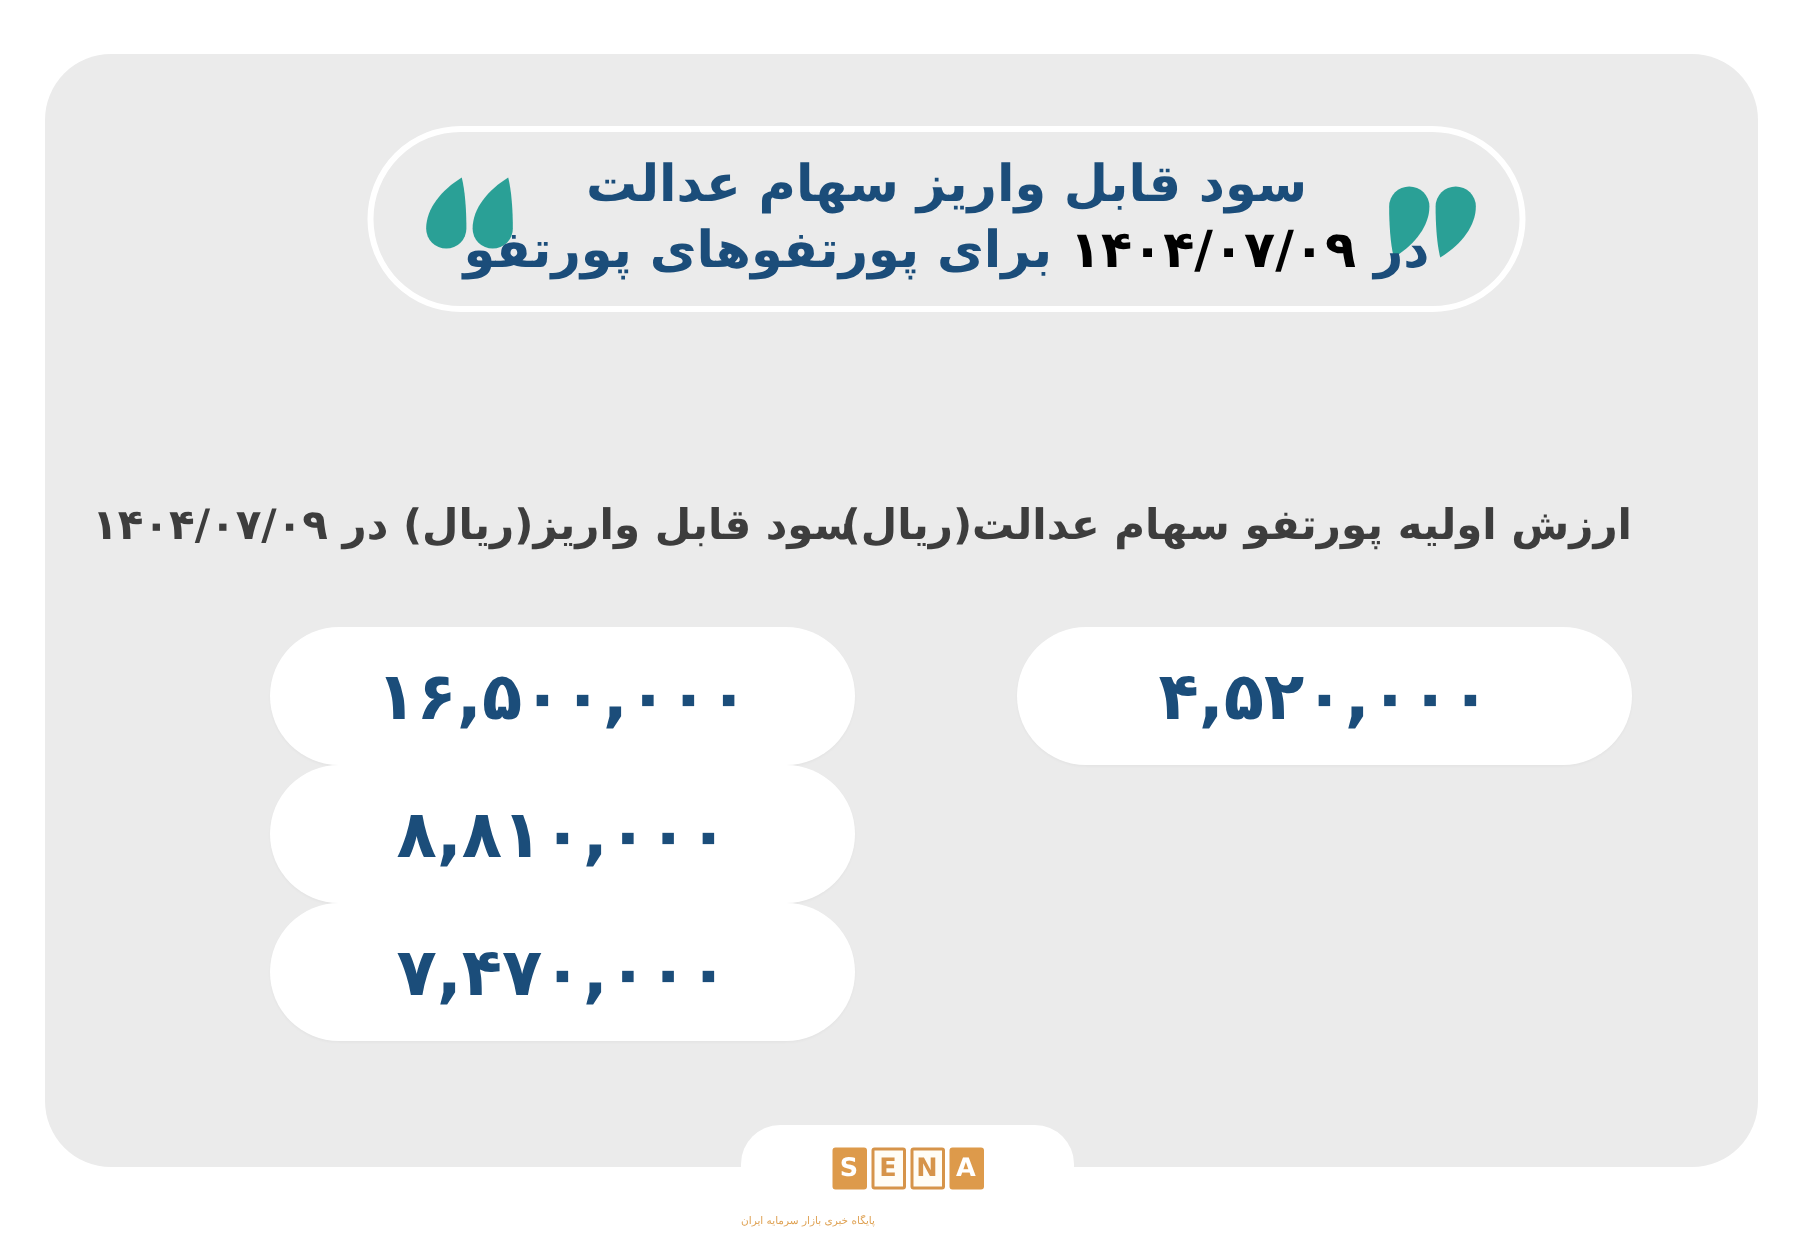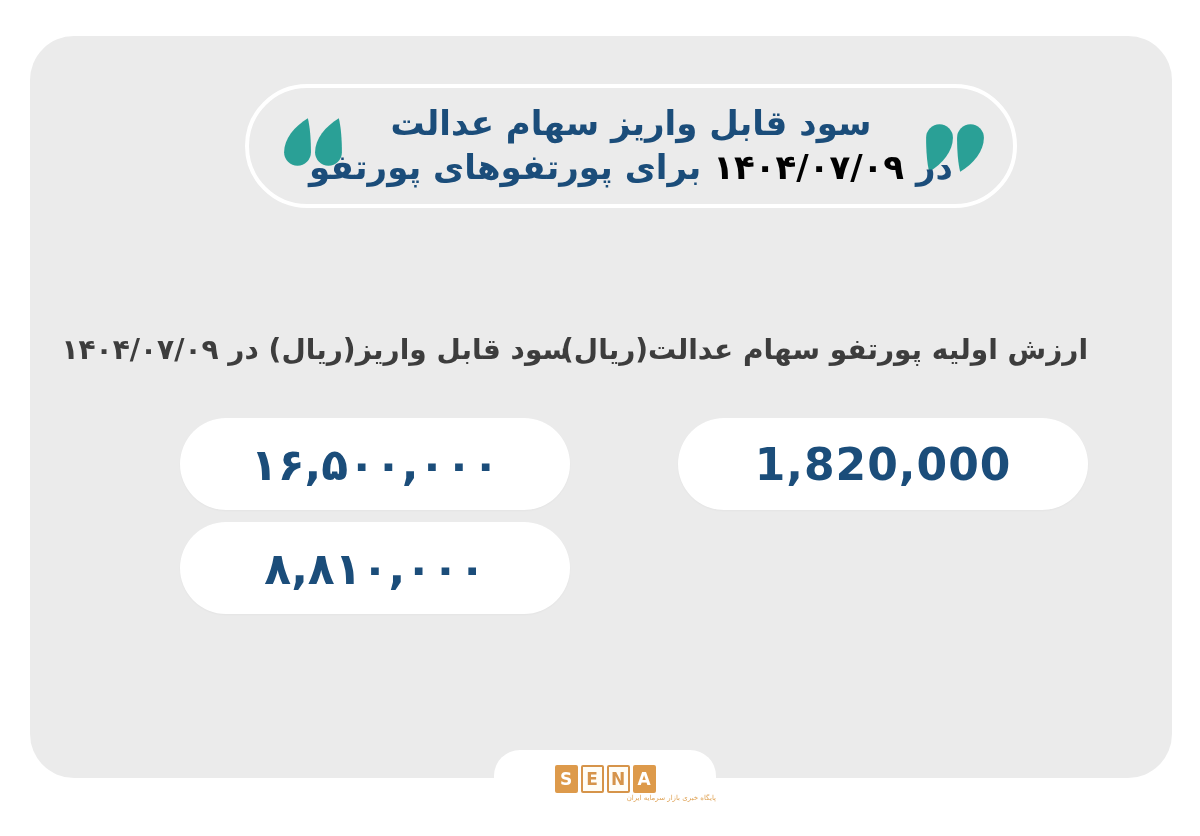--- a/index.html
+++ b/index.html
@@ -33,40 +33,40 @@
   
   .col{position:absolute;top:294px;}
   .col-dividend{left:150px;width:390px;}
   .col-initial{left:648px;width:410px;}
   .col-header{
     font-size:28px;font-weight:bold;color:#3d3d3d;text-align:center;
     direction:rtl;white-space:nowrap;height:40px;line-height:40px;
   }
   .pills{margin-top:48px;}
   .pill{
-    height:92px;border-radius:46px;background:#ffffff;margin-bottom:12px;
+    height:92px;border-radius:46px;background:#ffffff;
     display:flex;align-items:center;justify-content:center;
     font-size:44px;font-weight:bold;color:#1b4d7a;direction:rtl;
     letter-spacing:1px;box-shadow:0 1px 2px rgba(0,0,0,0.03);
   }
   
   .footer-tab{
     position:absolute;left:494px;top:750px;width:222px;height:70px;
     background:#ffffff;border-radius:26px;
   }
   .sena-row{display:flex;justify-content:center;gap:3px;margin-top:15px;direction:ltr;}
   .sena-box{
     width:23px;height:28px;display:flex;align-items:center;justify-content:center;
     font-size:17px;font-weight:bold;border:2px solid #d6944a;box-sizing:border-box;
     border-radius:2px;
   }
   .sena-filled{background:#dd9a4b;color:#ffffff;border-color:#dd9a4b;}
   .sena-outline{background:#fffdf6;color:#d6944a;}
   .sena-tagline{
-    text-align:right;font-size:7px;color:#dfa254;margin-top:1px;direction:rtl;
+    text-align:left;font-size:7px;color:#dfa254;margin-top:17px;direction:rtl;
     white-space:nowrap;overflow:hidden;
   }
 </style>
 </head>
 <body>
 
 <div class="card">
 
   <div class="capsule">
     <span class="quote quote-left">
@@ -89,27 +89,28 @@
         <span>برای پورتفوهای پورتفو</span>
       </div>
     </div>
   </div>
 
   <div class="col col-dividend">
     <div class="col-header">سود قابل واریز(ریال) در ۱۴۰۴/۰۷/۰۹</div>
     <div class="pills">
       <div class="pill">۱۶,۵۰۰,۰۰۰</div>
       <div class="pill">۸,۸۱۰,۰۰۰</div>
+      <div class="pill">۷,۴۷۰,۰۰۰</div>
     </div>
   </div>
 
   <div class="col col-initial">
     <div class="col-header">ارزش اولیه پورتفو سهام عدالت(ریال)</div>
     <div class="pills">
-      <div class="pill">1,820,000</div>
+      <div class="pill">۴,۵۲۰,۰۰۰</div>
     </div>
   </div>
 
 </div>
 
 <div class="footer-tab">
   <div class="sena-row">
     <span class="sena-box sena-filled">S</span>
     <span class="sena-box sena-outline">E</span>
     <span class="sena-box sena-outline">N</span>

